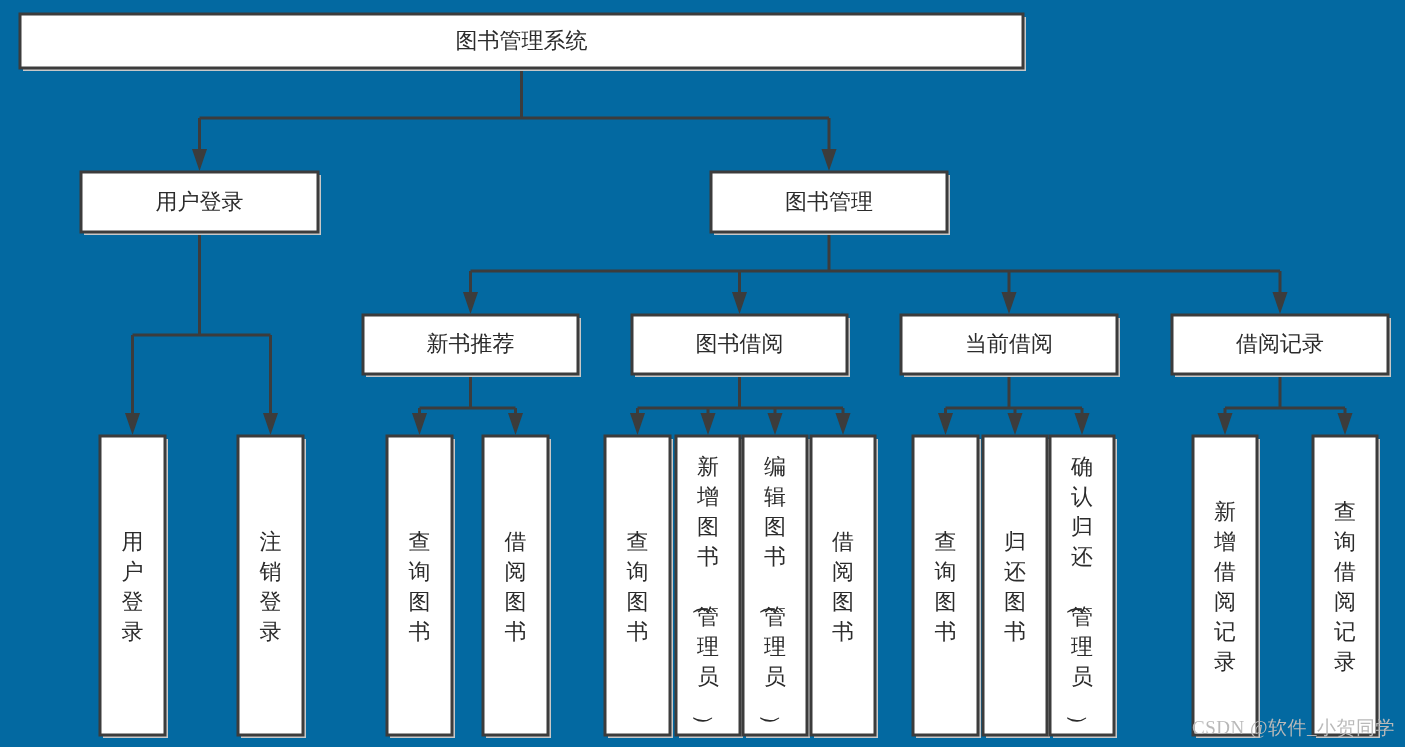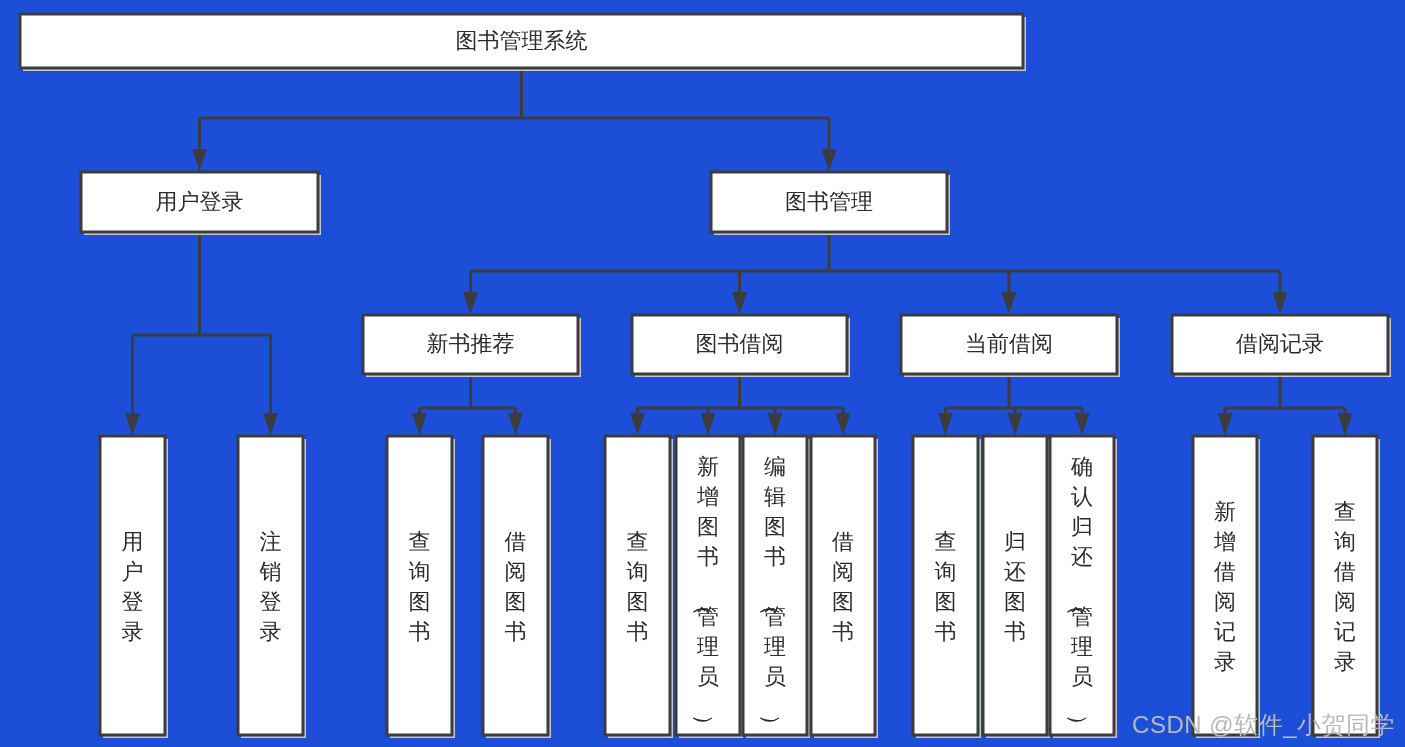--- a/index.html
+++ b/index.html
@@ -1,37 +1,37 @@
 <!DOCTYPE html>
 <html><head>
 <meta charset="utf-8">
 <style>
   html,body{margin:0;padding:0;background:#ffffff;}
   body{
     font-family:"Liberation Sans","DejaVu Sans",sans-serif;
     width:1405px;height:747px;overflow:hidden;position:relative;
   }
-  #diagram-root{position:relative;width:1405px;height:747px;background:#1d4ed8;}
+  #diagram-root{position:relative;width:1405px;height:747px;background:#0369a1;}
   svg#tree-svg{position:absolute;left:0;top:0;width:1405px;height:747px;display:block;}
   .node-box{fill:#ffffff;stroke:#3c3c3c;stroke-width:3;}
   .node-shadow{fill:#c8c8c8;}
   .edge-line{stroke:#3c3c3c;stroke-width:3;fill:none;stroke-linecap:butt;}
   .edge-arrow{fill:#3c3c3c;stroke:none;}
   .node-label{
     fill:#2b2b2b;font-family:"Liberation Sans","DejaVu Sans",sans-serif;
     font-size:22px;text-anchor:middle;dominant-baseline:middle;
   }
   .node-label-v{
     fill:#2b2b2b;font-family:"Liberation Sans","DejaVu Sans",sans-serif;
     font-size:22px;text-anchor:middle;
   }
   .watermark{
     position:absolute;right:10px;bottom:6px;
-    font-family:Liberation Sans, sans-serif;
-    font-size:24px;color:#b9b9b9;white-space:nowrap;letter-spacing:0.5px;
+    font-family:Liberation Serif, serif;
+    font-size:19px;color:#b9b9b9;white-space:nowrap;letter-spacing:0.5px;
     user-select:none;pointer-events:none;
   }
 </style>
 </head>
 <body>
 
 <div id="diagram-root">
 
   <svg id="tree-svg" viewBox="0 0 1405 747" xmlns="http://www.w3.org/2000/svg">
     <g id="edges-layer">

